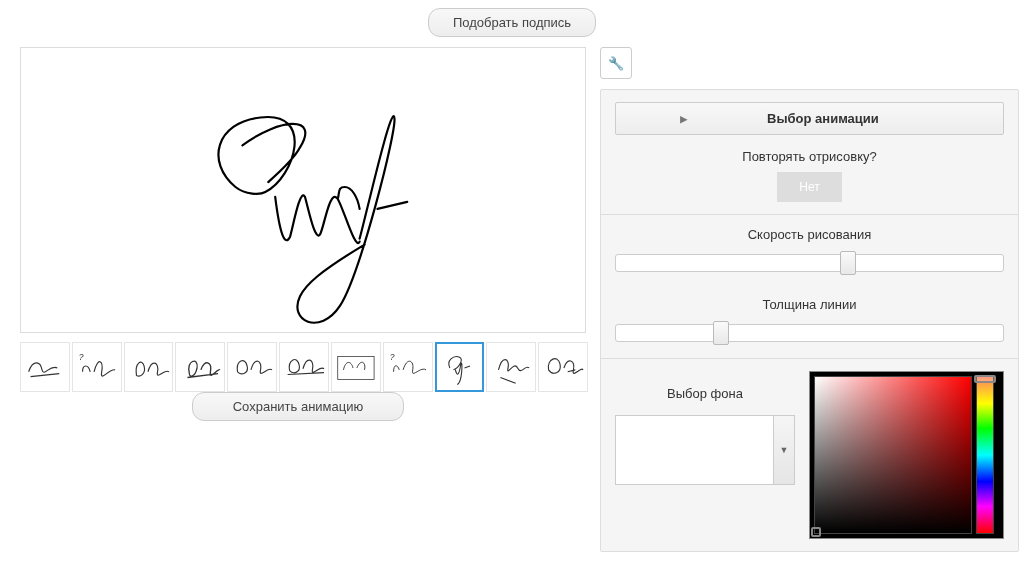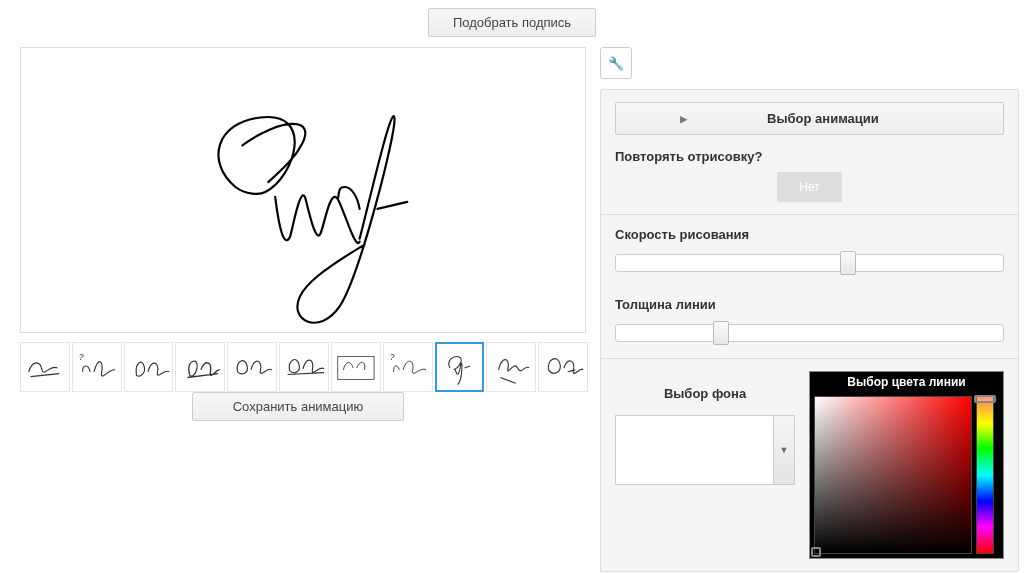--- a/index.html
+++ b/index.html
@@ -19,21 +19,21 @@
       margin-bottom: 10px;
     }
     .btn {
       display: inline-block;
       background: linear-gradient(#f8f8f8, #ededed);
       border: 1px solid #ccc;
       padding: 6px 24px;
       font-size: 13px;
       color: #444;
       cursor: pointer;
-      border-radius: 2px;
+      border-radius: 12px;
     }
     .main-row {
       display: flex;
       gap: 12px;
     }
     .left-col { width: 580px; }
     .right-col { flex: 1; }
     .canvas-box {
       width: 566px;
       height: 286px;
@@ -81,24 +81,24 @@
       align-items: center;
       justify-content: center;
       gap: 80px;
     }
     .start-anim-btn .tri {
       font-size: 9px;
       color: #777;
       margin-left: -60px;
     }
     .section-label {
+      text-align: center;
       font-size: 13px;
       color: #333;
       margin-bottom: 8px;
-      font-weight: bold;
     }
     .no-btn {
       display: block;
       margin: 0 auto;
       background: #ddd;
       color: #fff;
       border: none;
       padding: 8px 22px;
       font-size: 12px;
       cursor: pointer;
@@ -364,21 +364,20 @@
             <div class="bg-picker-left">
               <div class="section-label" style="margin-top:15px">Выбор фона</div>
               <div class="bg-select-box">
                 <div class="bg-preview"></div>
                 <div class="bg-dd-btn">
                   <span>▼</span>
                 </div>
               </div>
             </div>
             <div class="color-picker">
-              <div class="color-title">Выбор цвета линии</div>
               <div class="color-body">
                 <div class="sv-box">
                   <div class="sv-cursor"></div>
                 </div>
                 <div class="hue-bar">
                   <div class="hue-cursor"></div>
                 </div>
               </div>
             </div>
           </div>

